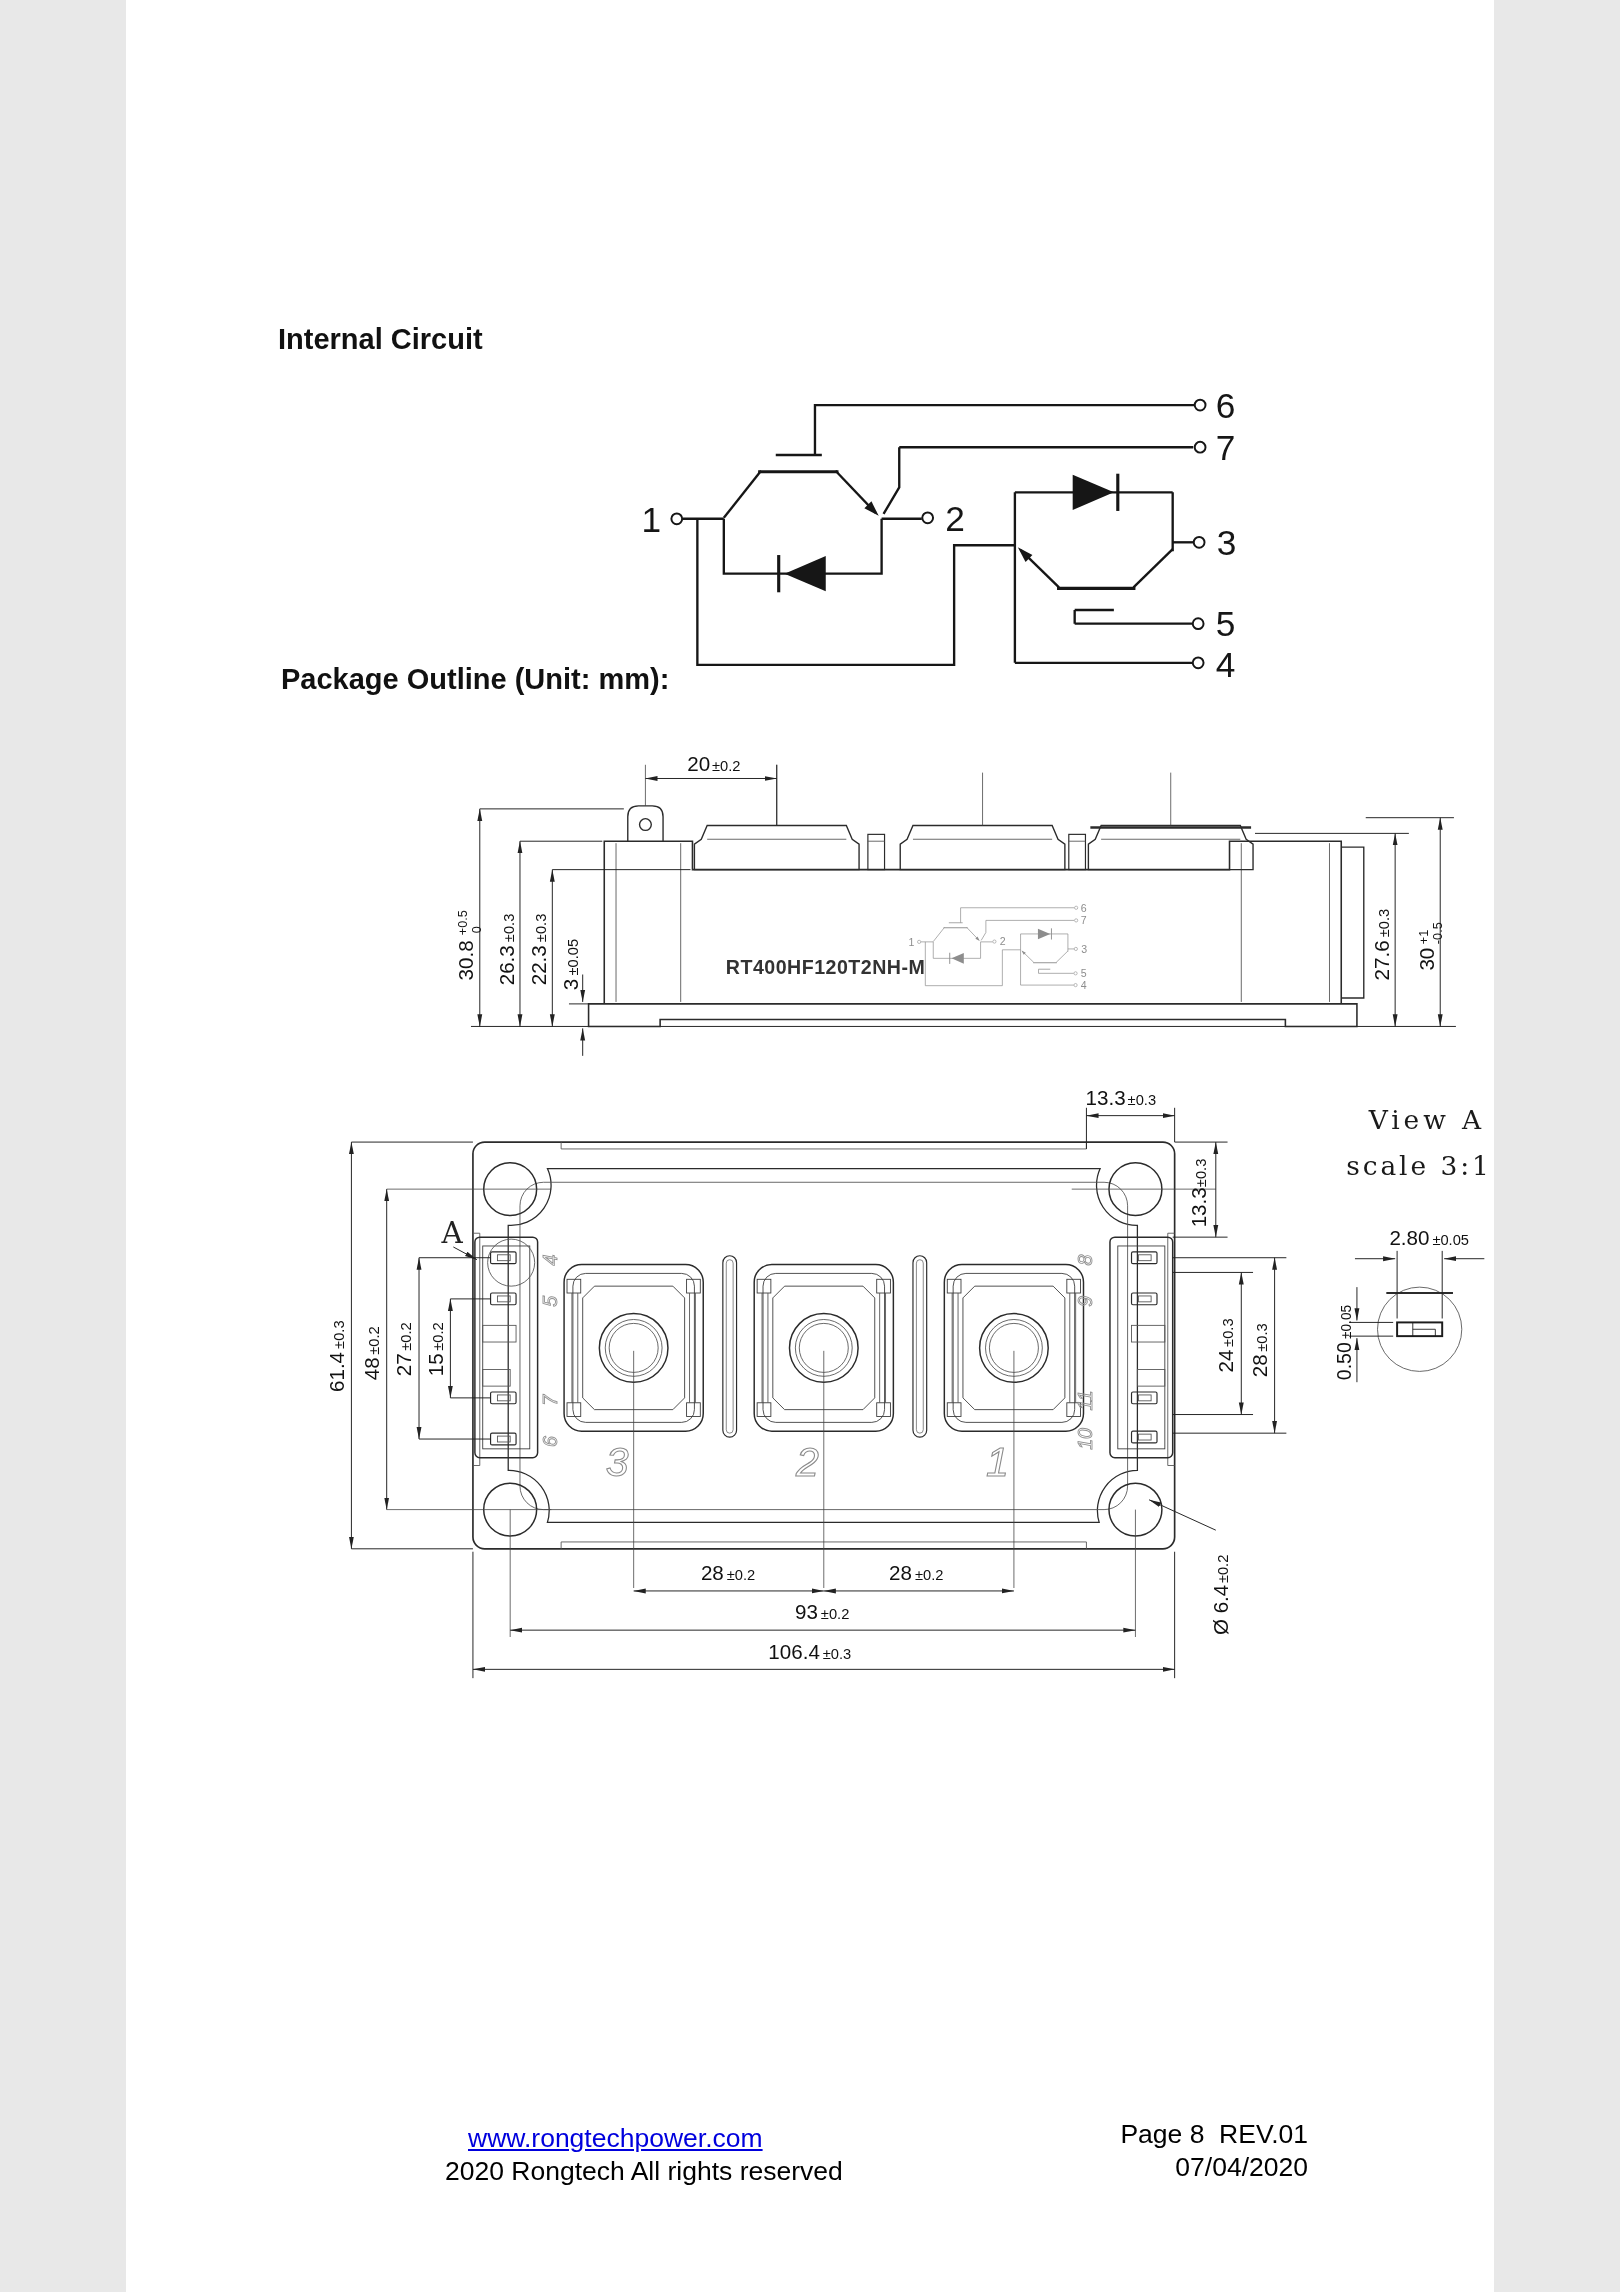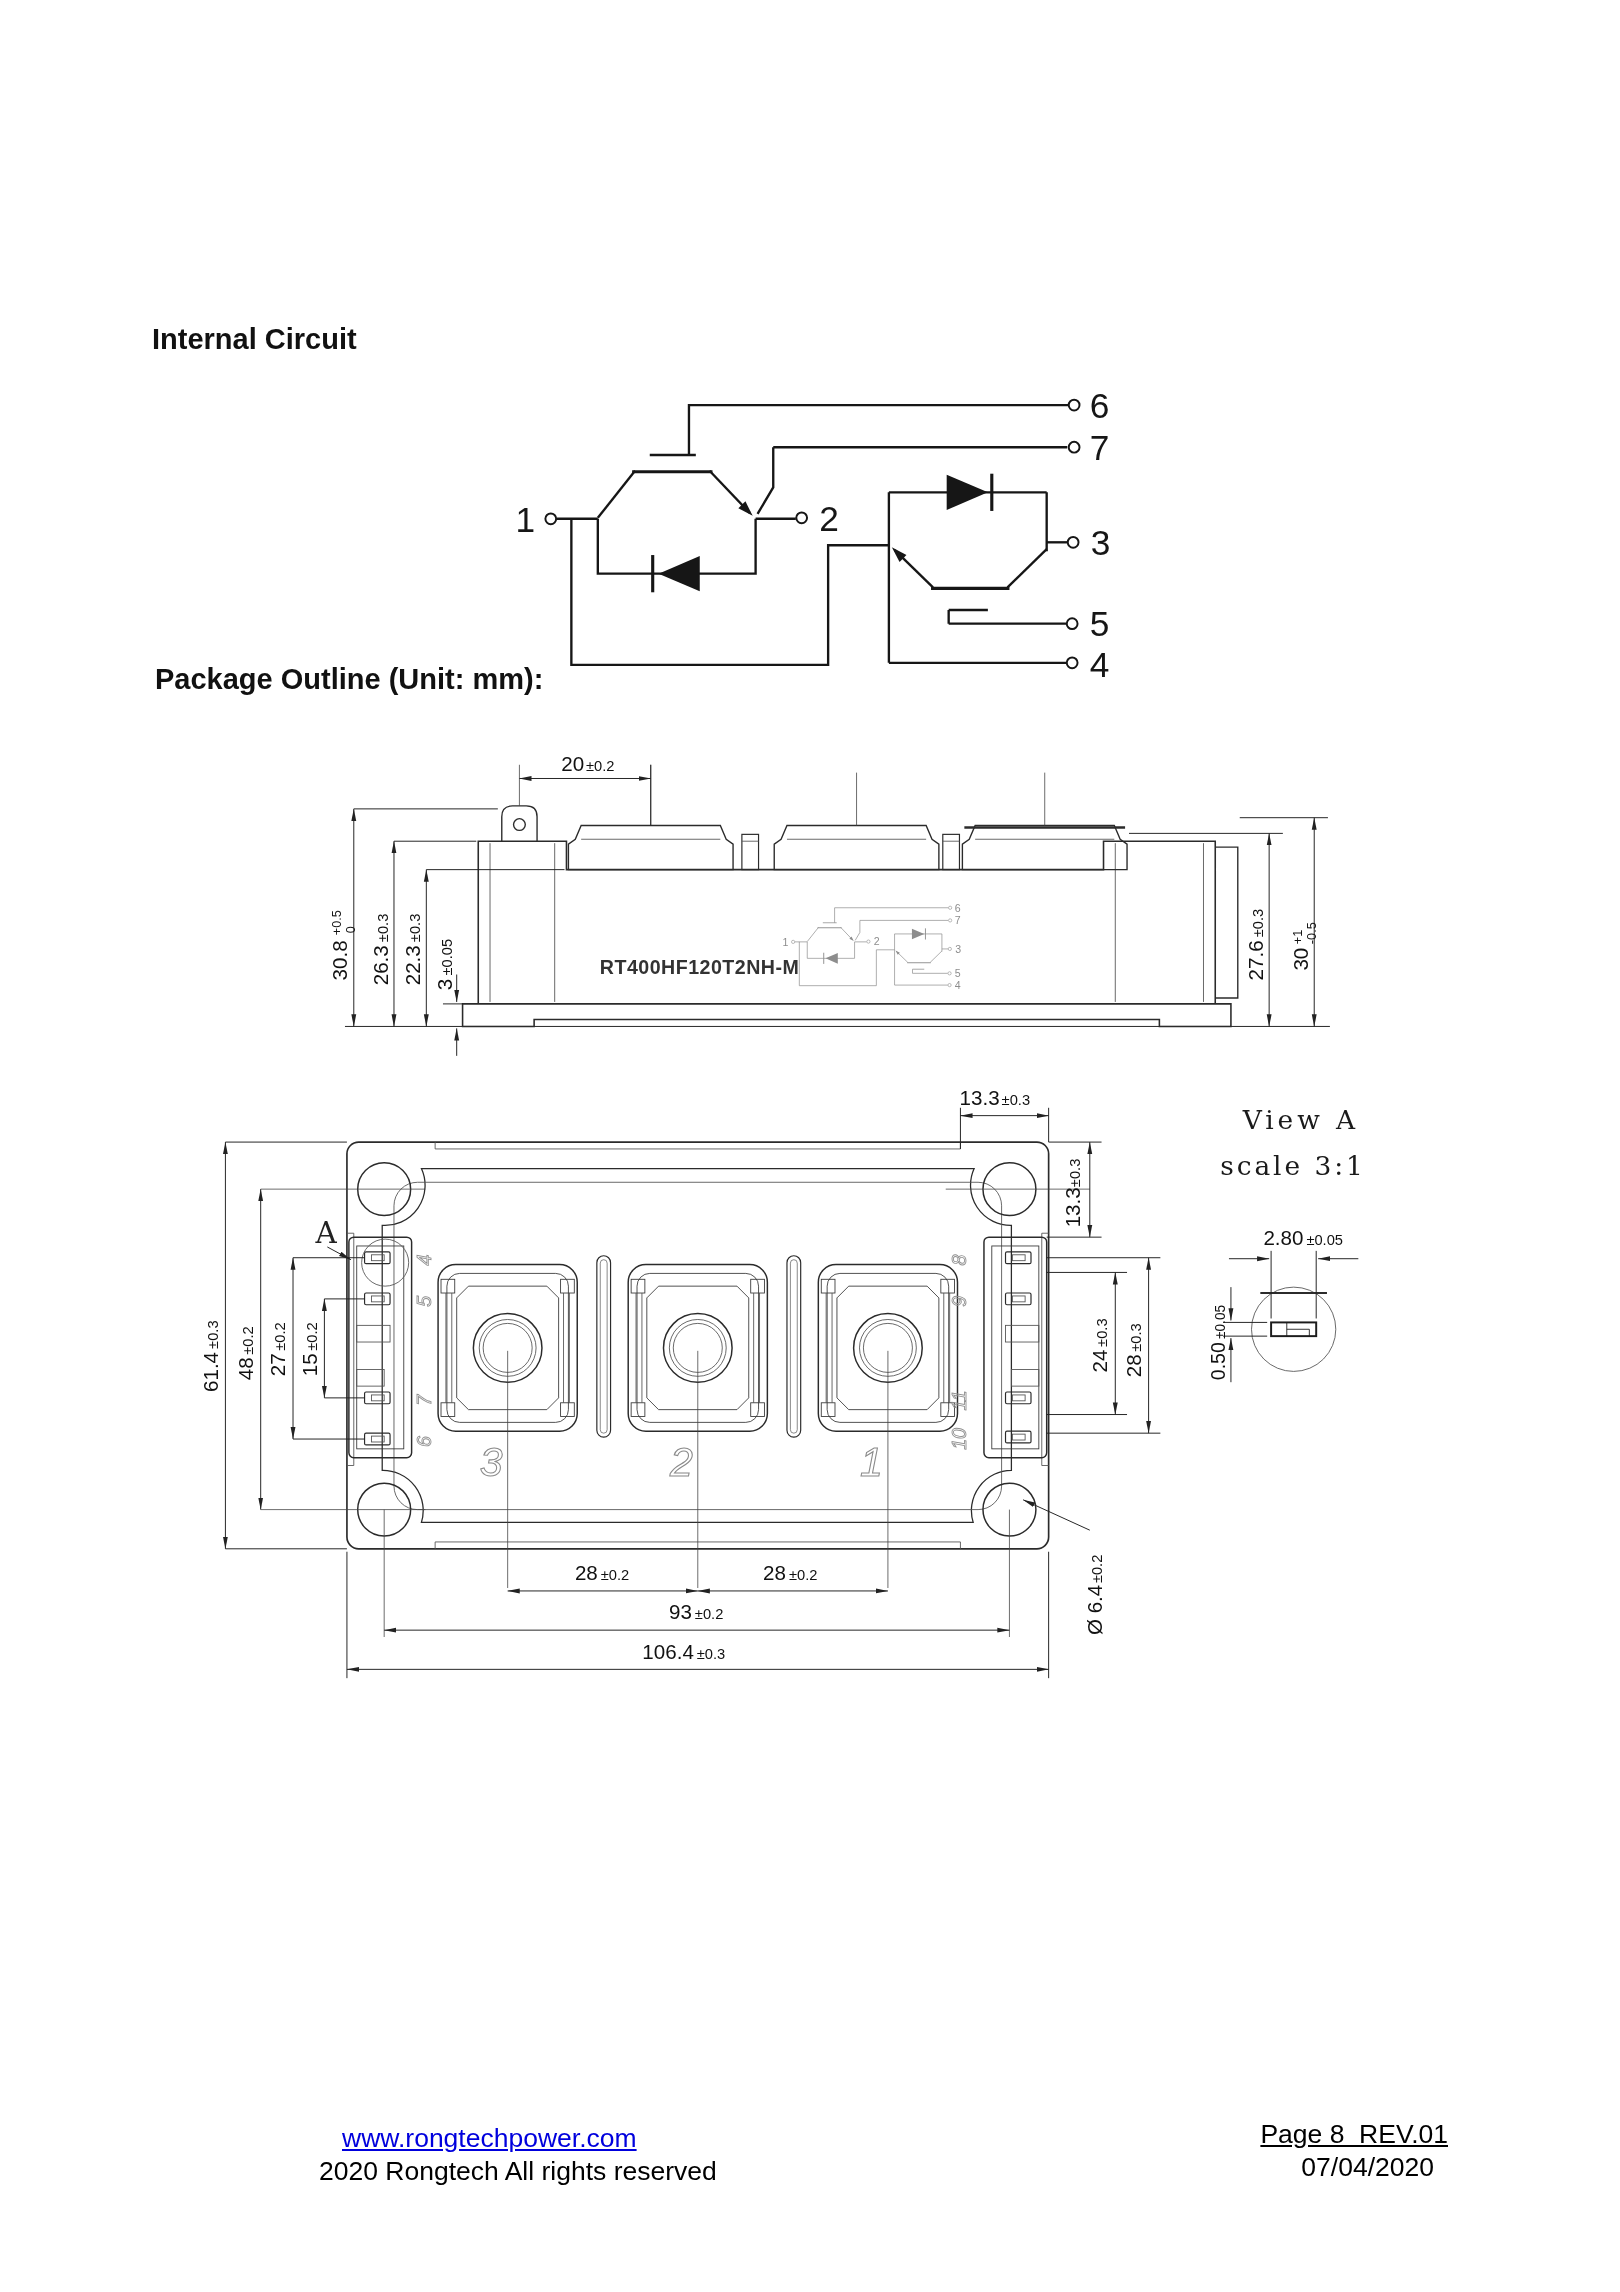--- a/index.html
+++ b/index.html
@@ -1,16 +1,16 @@
 <!DOCTYPE html>
 <html><head>
 <meta charset="utf-8">
 <style>
   html,body{margin:0;padding:0;background:#e8e8e8;}
-  #page{position:relative;width:1620px;height:2293px;background:#ffffff;margin:0 auto;
+  #page{position:relative;width:1368px;height:2293px;background:#ffffff;margin:0 auto;
         font-family:"Liberation Sans",sans-serif;overflow:hidden;}
   .abs{position:absolute;}
   .h1{font-size:29px;font-weight:bold;color:#111;}
   #drawing{position:absolute;left:0;top:0;pointer-events:none;}
   .footer-link{font-size:26.5px;color:#0000dd;text-decoration:underline;}
   .footer-txt{font-size:26.5px;color:#000;}
   .footer-right{font-size:26.5px;color:#000;text-align:right;white-space:pre;}
   
   text{font-family:"Liberation Sans",sans-serif;}
   .dv{font-size:21px;fill:#111;}
@@ -357,16 +357,16 @@
       <text x="1333" y="1270" class="dt">±0.05</text>
       <g transform="translate(1250,1408) rotate(-90)">
         <text x="0" y="0" class="dv" style="font-size:20px">0.50</text>
         <text x="42" y="0" class="dt" style="font-size:14px">±0.05</text>
       </g>
     </g>
   </svg>
 
   <a class="abs footer-link" href="#" style="left:323px;top:2123px;margin-left:19px;">www.rongtechpower.com</a>
   <div class="abs footer-txt" style="left:319px;top:2156px;text-align:center;">2020 Rongtech All rights reserved</div>
-  <div class="abs footer-right" style="right:172px;top:2119px;text-decoration:underline;">Page 8  REV.01</div>
+  <div class="abs footer-right" style="right:186px;top:2119px;">Page 8  REV.01</div>
   <div class="abs footer-right" style="right:186px;top:2152px;">07/04/2020</div>
 </div>
 
 
 </body></html>

